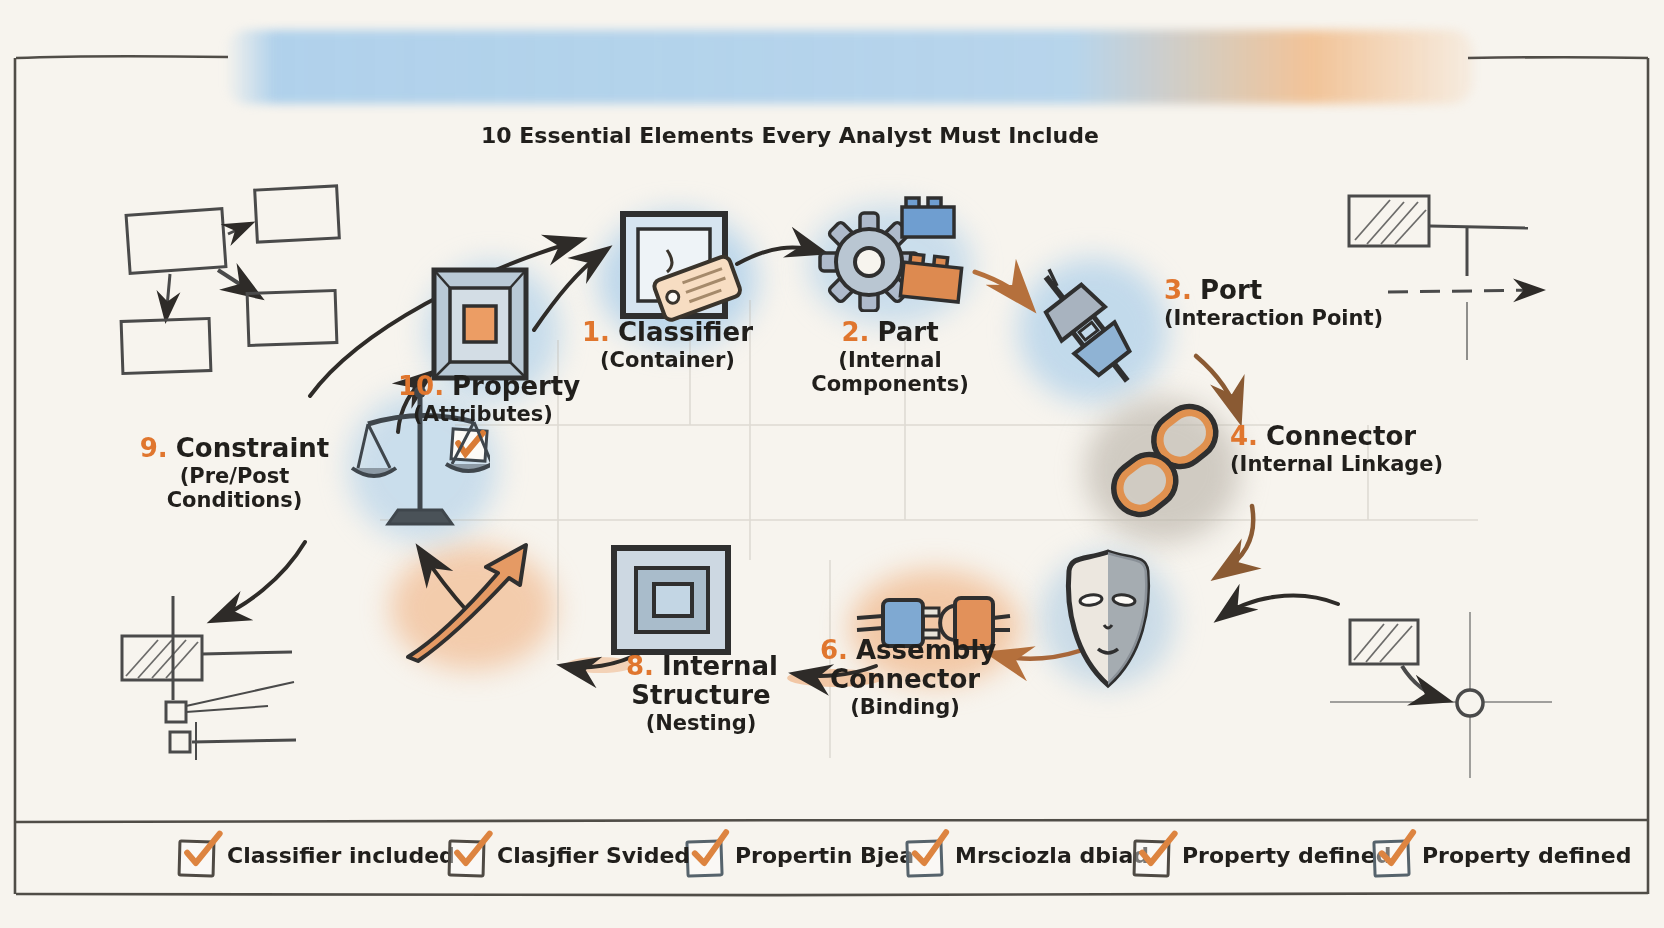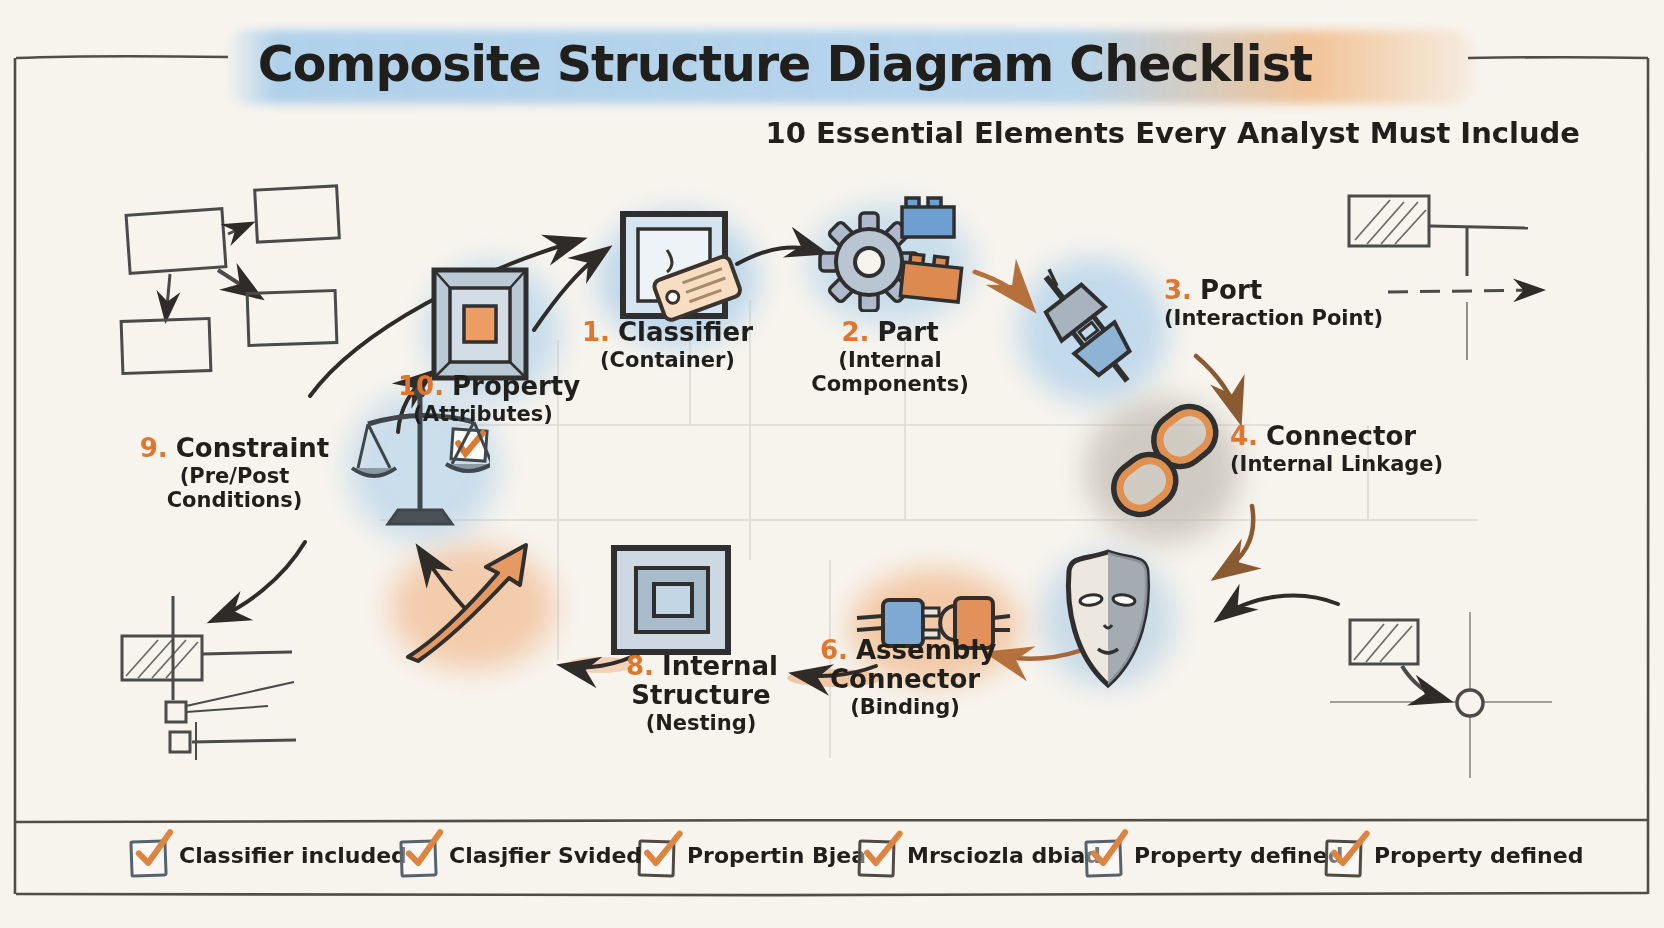--- a/index.html
+++ b/index.html
@@ -7,28 +7,28 @@
         font-family:"DejaVu Sans",sans-serif;color:#211f1c;}
   .blob{position:absolute;border-radius:50%;filter:blur(14px);z-index:1;}
   .band{position:absolute;left:225px;top:30px;width:1248px;height:74px;border-radius:22px;z-index:2;
         filter:blur(5px);
         background:linear-gradient(90deg, rgba(158,200,234,0) 0%, rgba(158,200,234,.8) 4%,
           rgba(158,200,234,.72) 68%, rgba(240,183,130,.8) 87%, rgba(240,183,130,.12) 100%);}
   svg.overlay{position:absolute;left:0;top:0;z-index:3;}
   .icon{position:absolute;z-index:4;}
   .title{position:absolute;left:0;top:36px;width:1570px;text-align:center;z-index:5;
          font-size:49px;font-weight:bold;letter-spacing:-1px;}
-  .subtitle{position:absolute;left:0;top:116px;width:1580px;text-align:right;z-index:5;
-            font-size:29px;font-weight:bold;}
+  .subtitle{position:absolute;left:0;top:123px;width:1580px;text-align:center;z-index:5;
+            font-size:22px;font-weight:bold;}
   .item{position:absolute;z-index:5;text-align:center;line-height:1.12;}
   .item .ln1{font-size:26px;font-weight:bold;}
   .item .num{color:#e0762e;margin-right:8px;}
   .item .sub{font-size:21px;font-weight:bold;margin-top:2px;}
   .item.left{text-align:left;}
-  .check{position:absolute;top:840px;z-index:5;display:flex;align-items:flex-start;}
+  .check{position:absolute;top:840px;z-index:5;display:flex;align-items:flex-start;margin-left:48px;}
   .box{position:relative;display:inline-block;width:31px;height:31px;border:3px solid #4b565e;
        border-radius:3px;background:rgba(255,255,255,.4);margin-right:12px;}
   .check:nth-child(odd) .box{transform:rotate(-2deg);border-color:#56636c;}
   .check:nth-child(even) .box{transform:rotate(1.5deg);border-color:#4f4a44;}
   .tick{position:absolute;left:-2px;top:-14px;width:44px;height:40px;}
   .tick path{fill:none;stroke:#dd8440;stroke-width:6;stroke-linecap:round;stroke-linejoin:round;}
   .clabel{font-size:22px;font-weight:bold;padding-top:3px;white-space:nowrap;}
 </style>
 </head>
 <body>
@@ -147,21 +147,20 @@
       <path d="M1338,604 C1298,588 1250,596 1220,618" stroke="#2e2b28" stroke-width="4" marker-end="url(#ahD)"></path>
       <path d="M1092,646 C1060,660 1024,662 992,654" stroke="#a8673a" stroke-width="4.5" marker-end="url(#ahO)"></path>
       <path d="M876,666 C850,676 820,678 796,674" stroke="#2e2b28" stroke-width="4" marker-end="url(#ahD)"></path>
       <path d="M642,652 C616,666 586,670 564,666" stroke="#2e2b28" stroke-width="4" marker-end="url(#ahD)"></path>
       <path d="M468,612 C448,590 432,568 420,550" stroke="#2e2b28" stroke-width="4" marker-end="url(#ahD)"></path>
       <path d="M305,542 C282,580 246,606 214,620" stroke="#2e2b28" stroke-width="4" marker-end="url(#ahD)"></path>
       <path d="M398,432 C400,408 412,388 430,374" stroke="#2e2b28" stroke-width="4" marker-end="url(#ahD)"></path>
     </g>
   </svg>
 
-  <div class="title">Composite Structure Diagram Checklist</div>
   <div class="subtitle">10 Essential Elements Every Analyst Must Include</div>
 
   <svg class="icon" style="left:615px;top:208px;" width="128" height="120" viewBox="0 0 128 120">
     <rect x="8" y="6" width="102" height="102" fill="#d6e4f0" stroke="#2f2f2f" stroke-width="6"></rect>
     <rect x="23" y="21" width="72" height="72" fill="#eef3f7" stroke="#2f2f2f" stroke-width="3.5"></rect>
     <path d="M52,42 Q62,56 52,64" fill="none" stroke="#3a342c" stroke-width="3"></path>
     <g transform="rotate(-20 80 80)">
       <rect x="42" y="60" width="80" height="42" rx="7" fill="#f7ddc2" stroke="#3a342c" stroke-width="4"></rect>
       <circle cx="56" cy="81" r="6" fill="#fdfbf7" stroke="#3a342c" stroke-width="3"></circle>
       <line x1="70" y1="71" x2="112" y2="71" stroke="#a58a6b" stroke-width="3"></line>

